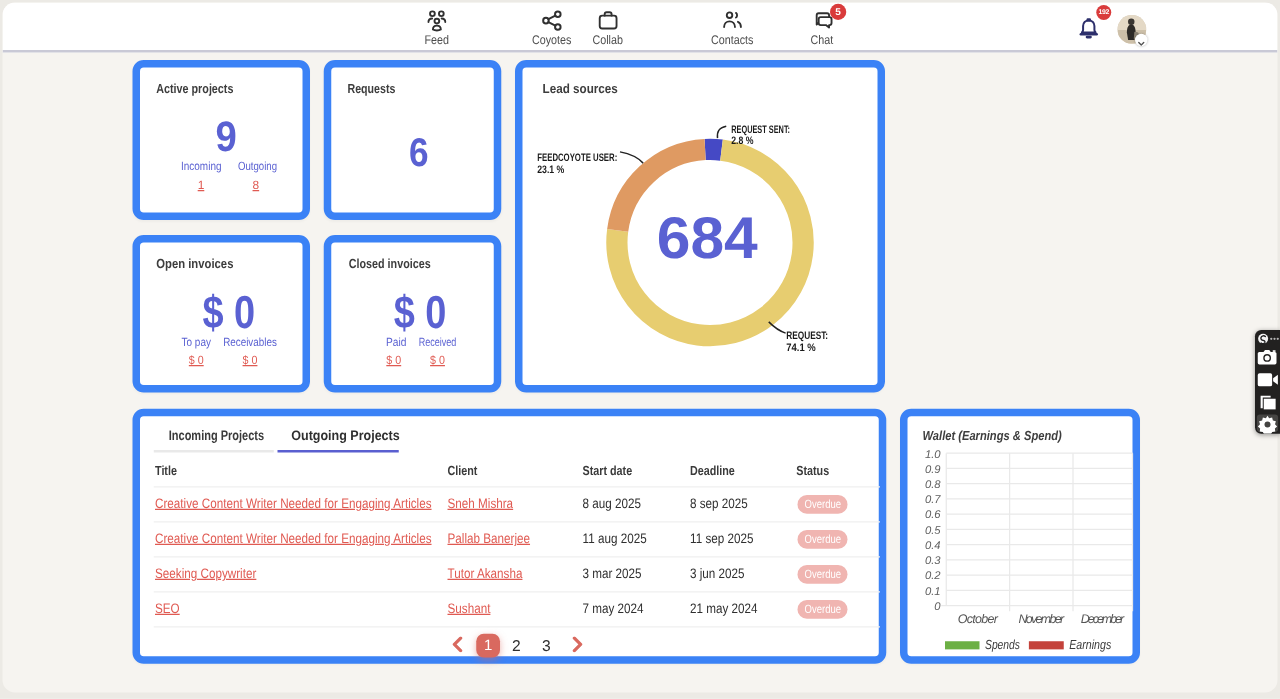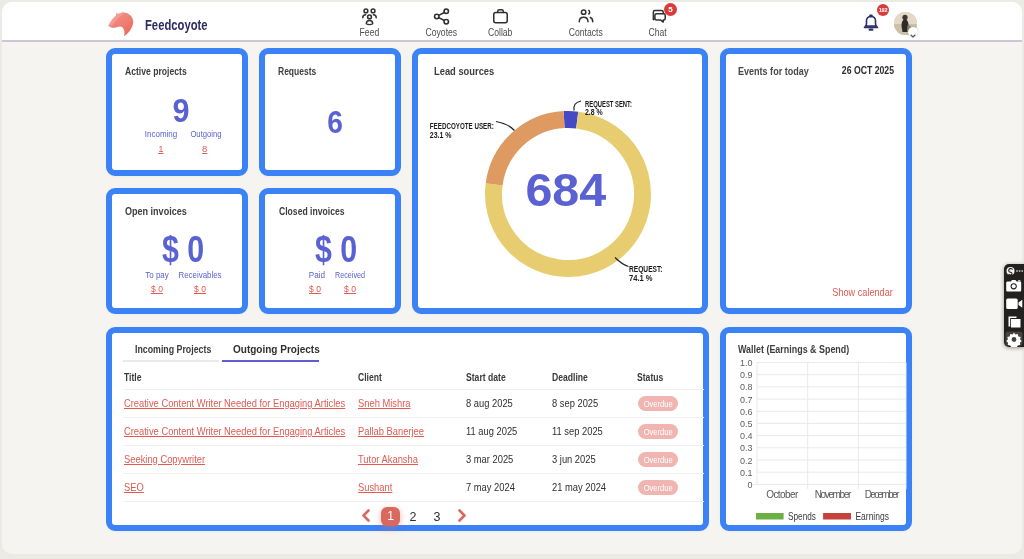--- a/index.html
+++ b/index.html
@@ -21,36 +21,22 @@
 .th { position:absolute; top:37.5px; color:#3a3a3a; font-weight:bold; font-size:10.5px; transform:scaleX(0.82); transform-origin:0 50%; }
 .td { position:absolute; color:#2f2f2f; font-size:11px; transform:scaleX(0.85); transform-origin:0 50%; }
 .tlink { position:absolute; color:#e05a52; font-size:11px; text-decoration:underline; transform:scaleX(0.85); transform-origin:0 50%; }
 .sep { position:absolute; left:11px; width:581px; height:1px; background:#efefef; }
 .obadge { position:absolute; width:40px; height:15px; background:#f0b5b1; border-radius:7.5px; color:#fff; font-size:9.5px; text-align:center; line-height:15px; }
 </style>
 </head>
 <body>
 <div class="frame">
   <div class="hdr">
-    <div class="logo" style="left:103px; top:6px;">
-      <svg width="35" height="32" viewBox="0 0 36 32">
-        <defs>
-            <linearGradient id="lg" x1="0.2" y1="0" x2="0.8" y2="1">
-          <stop offset="0" stop-color="#f2908a"></stop>
-              <stop offset="0.55" stop-color="#ef7c73"></stop>
-              <stop offset="1" stop-color="#ec6459"></stop>
-        </linearGradient>
-          </defs>
-        <path d="M3.5 17.8 C5.2 13.8 8.2 10 11.3 7.2 L12 4.5 C12.4 5.1 12.9 5.6 13.3 5.9 C17.2 3 23.2 3.6 26.7 7.6 C29.3 10.6 29.8 14.9 28 18.5 C26.3 22.3 23.6 26.3 19.5 28.5 C20.6 25.3 20.3 21.6 17.6 19.2 C14.9 16.9 10.6 20.9 7 19.7 C5.3 19.2 4 18.6 3.5 17.8 Z" fill="url(#lg)"></path>
-        <path d="M3.5 17.8 C5.2 13.8 8.2 10 11.3 7.2 L12 4.5 C12.4 5.1 12.9 5.6 13.3 5.9 C15.2 4.5 17.5 3.9 19.8 4.1 C16.5 6.8 12.4 10.7 9.9 14.3 C7.6 17.6 5.3 18.9 3.5 17.8 Z" fill="#f4a19b" opacity="0.75"></path>
-      </svg>
-      <span class="logoTxt">Feedcoyote</span>
-    </div>
-
-    <div class="navItem" style="left:346px; width:42px;text-align:center;">
+
+    <div class="navItem" style="left:326px; width:42px;text-align:center;">
       <svg width="21" height="19" viewBox="0 0 24 24" fill="none" stroke="#303030" stroke-width="1.9" stroke-linecap="round" stroke-linejoin="round">
         <circle cx="7.5" cy="5" r="2.4"></circle>
           <circle cx="16.5" cy="5" r="2.4"></circle>
           <circle cx="12" cy="12.5" r="2.4"></circle>
         <path d="M3.5 13.5 C3.5 11 5 9.8 7.2 9.8"></path>
           <path d="M20.5 13.5 C20.5 11 19 9.8 16.8 9.8"></path>
         <path d="M8 21 C8 18.3 9.7 17 12 17 C14.3 17 16 18.3 16 21 C14 22.3 10 22.3 8 21 Z"></path>
       </svg>
       <span class="lbl">Feed</span>
     </div>
@@ -59,21 +45,21 @@
       <svg width="21" height="19" viewBox="0 0 24 24" fill="none" stroke="#303030" stroke-width="2" stroke-linecap="round">
         <circle cx="6" cy="12" r="2.8"></circle>
           <circle cx="18" cy="5.5" r="2.8"></circle>
           <circle cx="18" cy="18.5" r="2.8"></circle>
         <line x1="8.5" y1="10.6" x2="15.5" y2="6.9"></line>
           <line x1="8.5" y1="13.4" x2="15.5" y2="17.1"></line>
       </svg>
       <span class="lbl">Coyotes</span>
     </div>
 
-    <div class="navItem" style="left:476px; width:44px;">
+    <div class="navItem" style="left:462px; width:44px;">
       <svg width="21" height="19" viewBox="0 0 24 24" fill="none" stroke="#303030" stroke-width="1.9" stroke-linecap="round" stroke-linejoin="round">
         <rect x="3.5" y="7" width="17" height="13" rx="2.5"></rect>
         <path d="M8.5 7 L8.5 5.5 C8.5 4.4 9.4 3.5 10.5 3.5 L13.5 3.5 C14.6 3.5 15.5 4.4 15.5 5.5 L15.5 7"></path>
       </svg>
       <span class="lbl">Collab</span>
     </div>
 
     <div class="navItem" style="left:560px; width:48px;">
       <svg width="22" height="19" viewBox="0 0 24 24" fill="none" stroke="#303030" stroke-width="1.9" stroke-linecap="round" stroke-linejoin="round">
         <circle cx="9" cy="6.5" r="2.8"></circle>
@@ -143,25 +129,20 @@
       <path d="M 197 203.5 C 202 208.5 206 211 210.5 212.5" fill="none" stroke="#222" stroke-width="1.2"></path>
       <text x="167" y="52.5" font-size="8.7" font-weight="bold" fill="#1a1a1a" textLength="47" lengthAdjust="spacingAndGlyphs" font-family="Liberation Sans">REQUEST SENT:</text>
       <text x="167" y="61.3" font-size="8.7" font-weight="bold" fill="#1a1a1a" textLength="17.8" lengthAdjust="spacingAndGlyphs" font-family="Liberation Sans">2.8 %</text>
       <text x="11.8" y="75" font-size="8.7" font-weight="bold" fill="#1a1a1a" textLength="64" lengthAdjust="spacingAndGlyphs" font-family="Liberation Sans">FEEDCOYOTE USER:</text>
       <text x="11.8" y="84" font-size="8.7" font-weight="bold" fill="#1a1a1a" textLength="21.7" lengthAdjust="spacingAndGlyphs" font-family="Liberation Sans">23.1 %</text>
       <text x="211" y="217.5" font-size="8.7" font-weight="bold" fill="#1a1a1a" textLength="33.5" lengthAdjust="spacingAndGlyphs" font-family="Liberation Sans">REQUEST:</text>
       <text x="211" y="226.5" font-size="8.7" font-weight="bold" fill="#1a1a1a" textLength="23.6" lengthAdjust="spacingAndGlyphs" font-family="Liberation Sans">74.1 %</text>
       <text x="147.8" y="152.3" font-size="47" font-weight="bold" fill="#5a61d2" text-anchor="middle" textLength="80.8" lengthAdjust="spacingAndGlyphs" font-family="Liberation Sans">684</text>
     </svg>
   </div>
-  <div class="card" id="cardEvents" style="left:718px; top:46px; width:192px; height:266px;">
-    <div class="cardTitle" style="position:absolute; left:11.5px; top:10.5px; color:#474747; transform:scaleX(0.86); transform-origin:0 50%;">Events for today</div>
-    <div style="position:absolute; right:11.5px; top:10px; font-size:11px; font-weight:bold; color:#2b2b2b; transform:scaleX(0.79); transform-origin:100% 50%;">26 OCT 2025</div>
-    <div class="redlink" style="position:absolute; right:13px; bottom:10px; font-size:11px; text-decoration:none; transform:scaleX(0.83); transform-origin:100% 50%;">Show calendar</div>
-  </div>
   <div class="card" id="cardOpen" style="left:104px; top:186px; width:142px; height:126px;">
     <div class="cardTitle" style="position:absolute; left:12.8px; top:11px; transform:scaleX(0.86); transform-origin:0 50%;">Open invoices</div>
     <div class="bignum" style="position:absolute; left:41px; top:37px; width:60px; font-size:37px; transform:scaleX(0.82);">$ 0</div>
     <div class="sublbl" style="position:absolute; left:15.2px; top:74.5px; width:60px; text-align:center; transform:scaleX(0.84);">To pay</div>
     <div class="sublbl" style="position:absolute; left:58.4px; top:74.5px; width:60px; text-align:center; transform:scaleX(0.83);">Receivables</div>
     <div class="redlink" style="position:absolute; left:15.2px; top:88.5px; width:60px; text-align:center; font-size:9.5px; transform:scaleX(0.9);">$ 0</div>
     <div class="redlink" style="position:absolute; left:58.4px; top:88.5px; width:60px; text-align:center; font-size:9.5px; transform:scaleX(0.9);">$ 0</div>
   </div>
   <div class="card" id="cardClosed" style="left:257px; top:186px; width:142px; height:126px;">
     <div class="cardTitle" style="position:absolute; left:13.8px; top:11px; transform:scaleX(0.82); transform-origin:0 50%;">Closed invoices</div>
@@ -215,21 +196,21 @@
     <svg style="position:absolute; left:249px; top:176px;" width="10" height="13" viewBox="0 0 10 13">
         <path d="M7.5 1.5 L2.5 6.5 L7.5 11.5" fill="none" stroke="#d9695f" stroke-width="2.6" stroke-linecap="round" stroke-linejoin="round"></path>
       </svg>
     <div style="position:absolute; left:269px; top:174px; width:19px; height:19px; background:#d9695f; border-radius:6px; color:#fff; font-size:12px; text-align:center; line-height:19px; box-shadow:0 2px 6px rgba(217,105,95,0.5);">1</div>
     <div style="position:absolute; left:296px; top:177px; width:10px; text-align:center; color:#2f2f2f; font-size:12.5px;">2</div>
     <div style="position:absolute; left:320px; top:177px; width:10px; text-align:center; color:#2f2f2f; font-size:12.5px;">3</div>
     <svg style="position:absolute; left:345px; top:176px;" width="10" height="13" viewBox="0 0 10 13">
         <path d="M2.5 1.5 L7.5 6.5 L2.5 11.5" fill="none" stroke="#d9695f" stroke-width="2.6" stroke-linecap="round" stroke-linejoin="round"></path>
       </svg>
   </div>
-  <div class="card" id="cardWallet" style="left:718px; top:325px; width:192px; height:204px;">
+  <div class="card" id="cardWallet" style="left:718px; top:325px; width:192px; height:204px;font-style:italic;">
     <div class="cardTitle" style="position:absolute; left:11.6px; top:10px; transform:scaleX(0.85); transform-origin:0 50%;">Wallet (Earnings &amp; Spend)</div>
     <svg style="position:absolute; left:0; top:0;" width="192" height="204" viewBox="0 0 192 204">
       <g stroke="#e9e9e9" stroke-width="1">
         <line x1="31" y1="29.5" x2="180" y2="29.5"></line>
         <line x1="31" y1="41.7" x2="180" y2="41.7"></line>
         <line x1="31" y1="53.9" x2="180" y2="53.9"></line>
         <line x1="31" y1="66.1" x2="180" y2="66.1"></line>
         <line x1="31" y1="78.3" x2="180" y2="78.3"></line>
         <line x1="31" y1="90.4" x2="180" y2="90.4"></line>
         <line x1="31" y1="102.6" x2="180" y2="102.6"></line>

